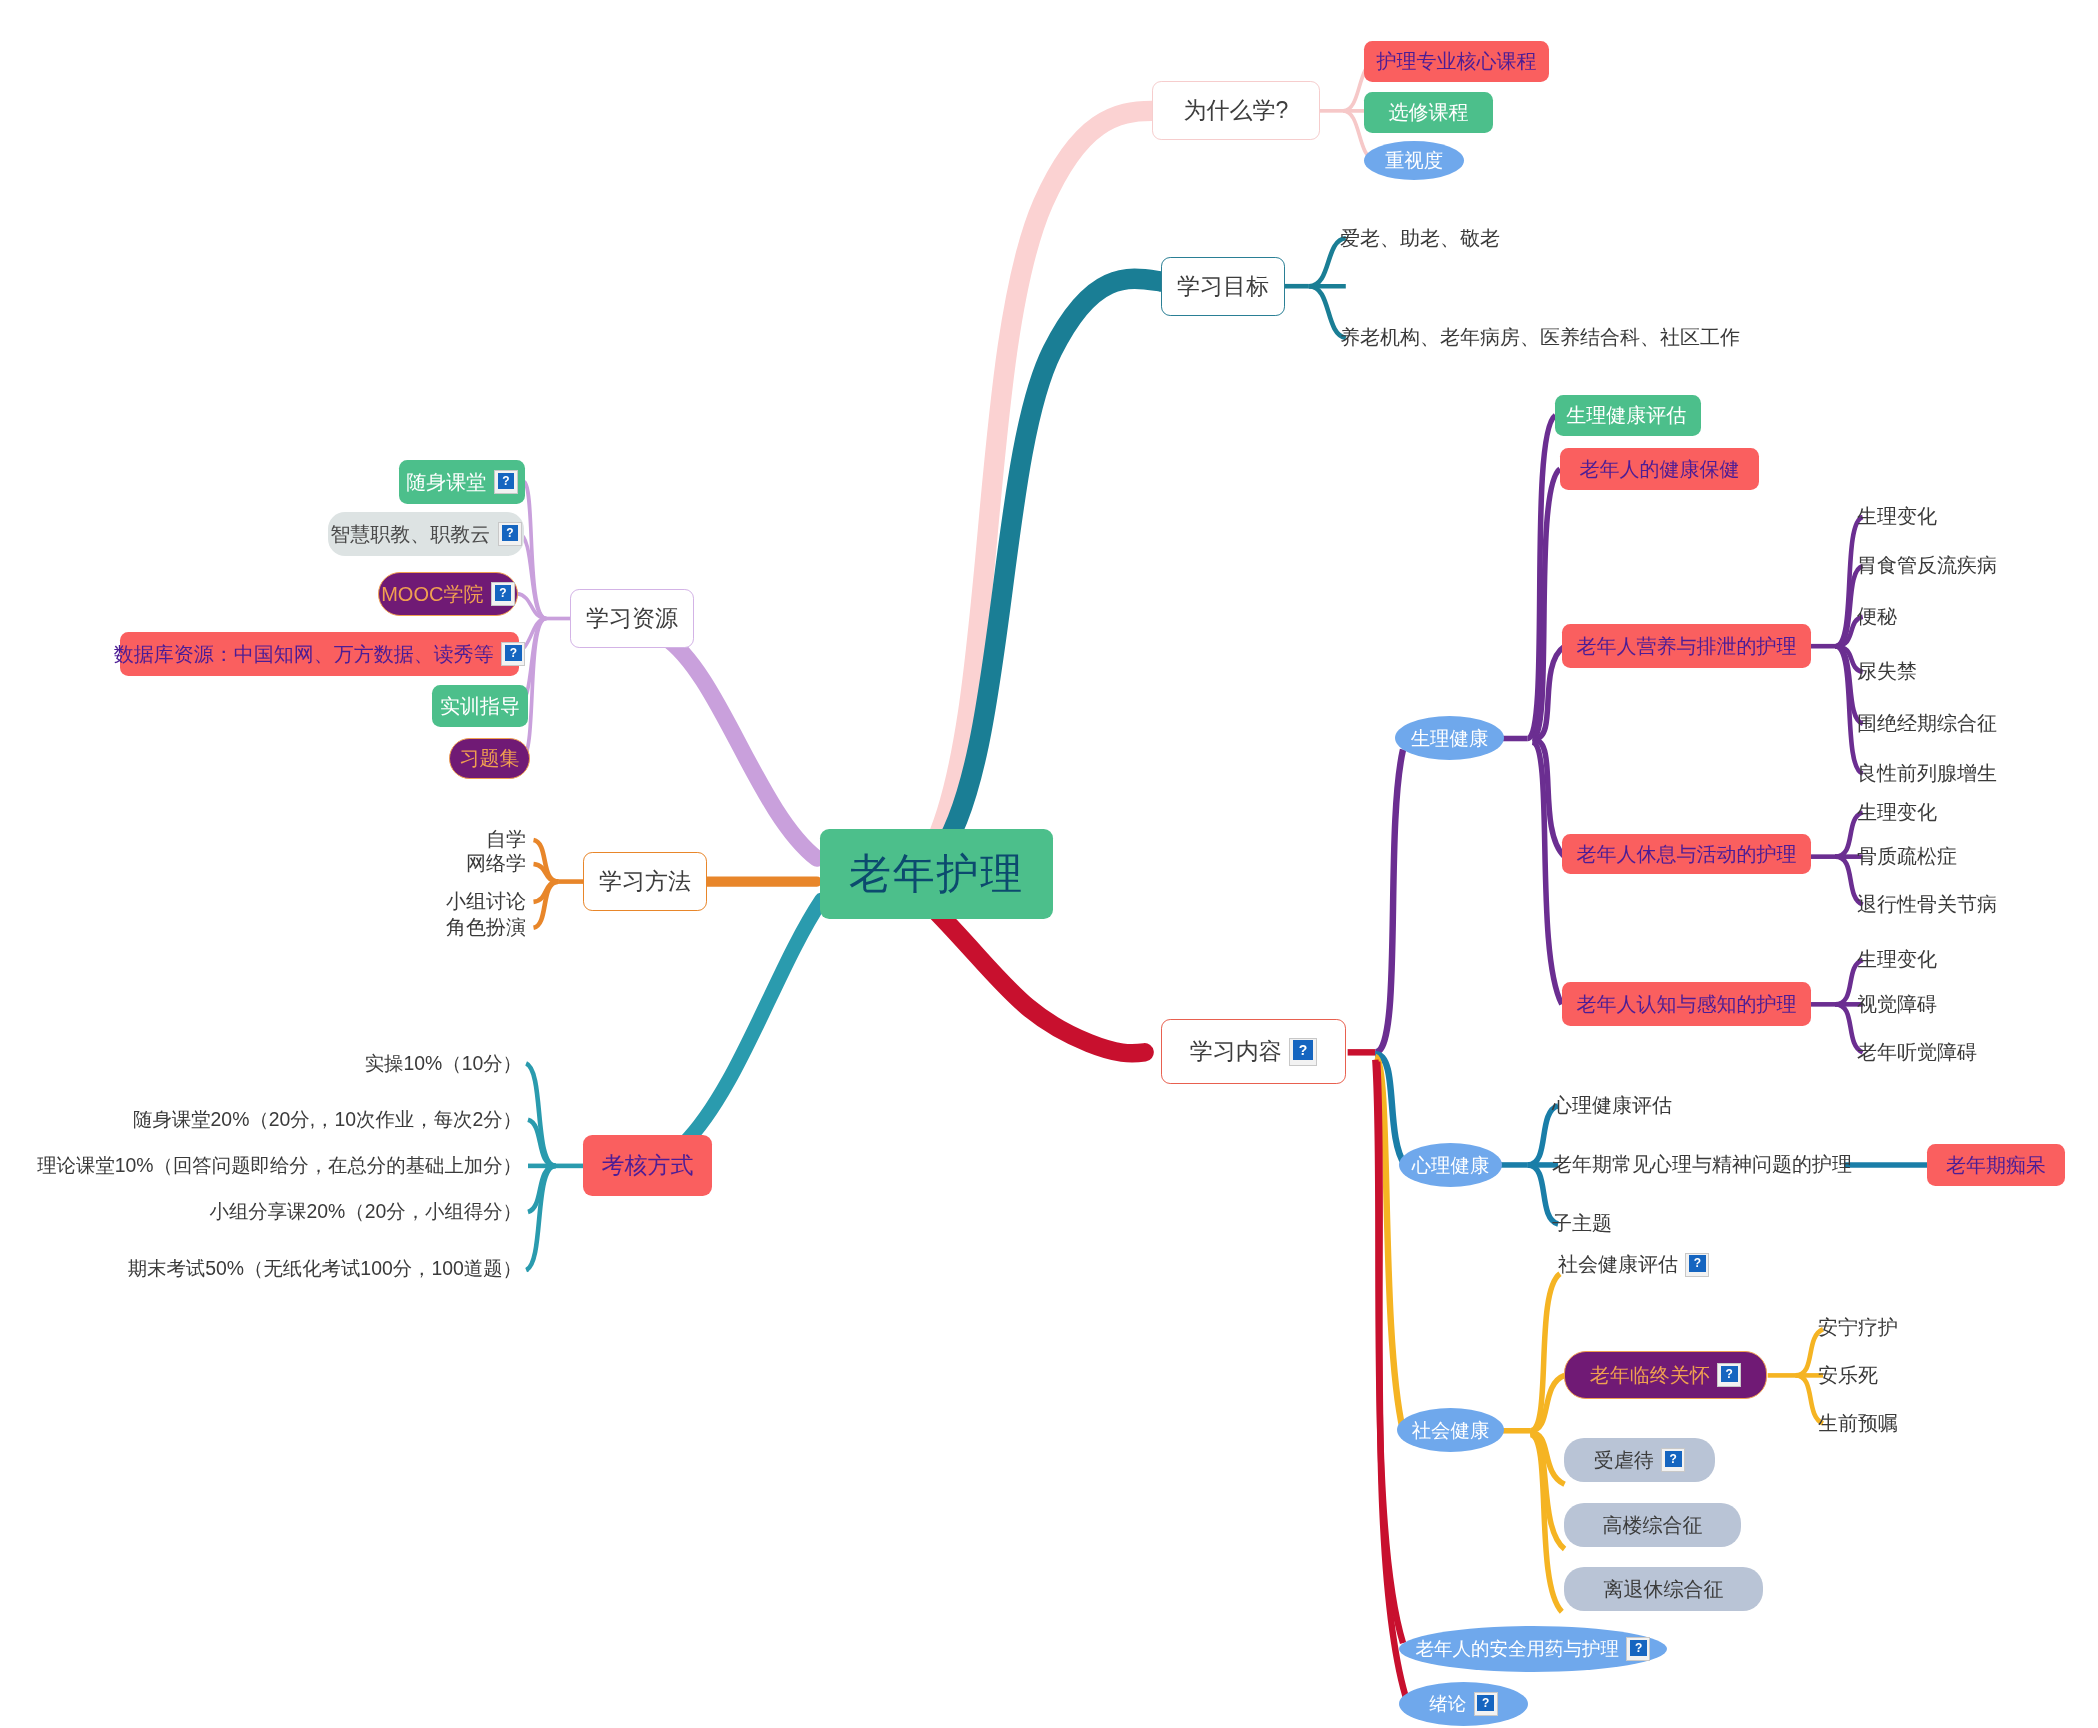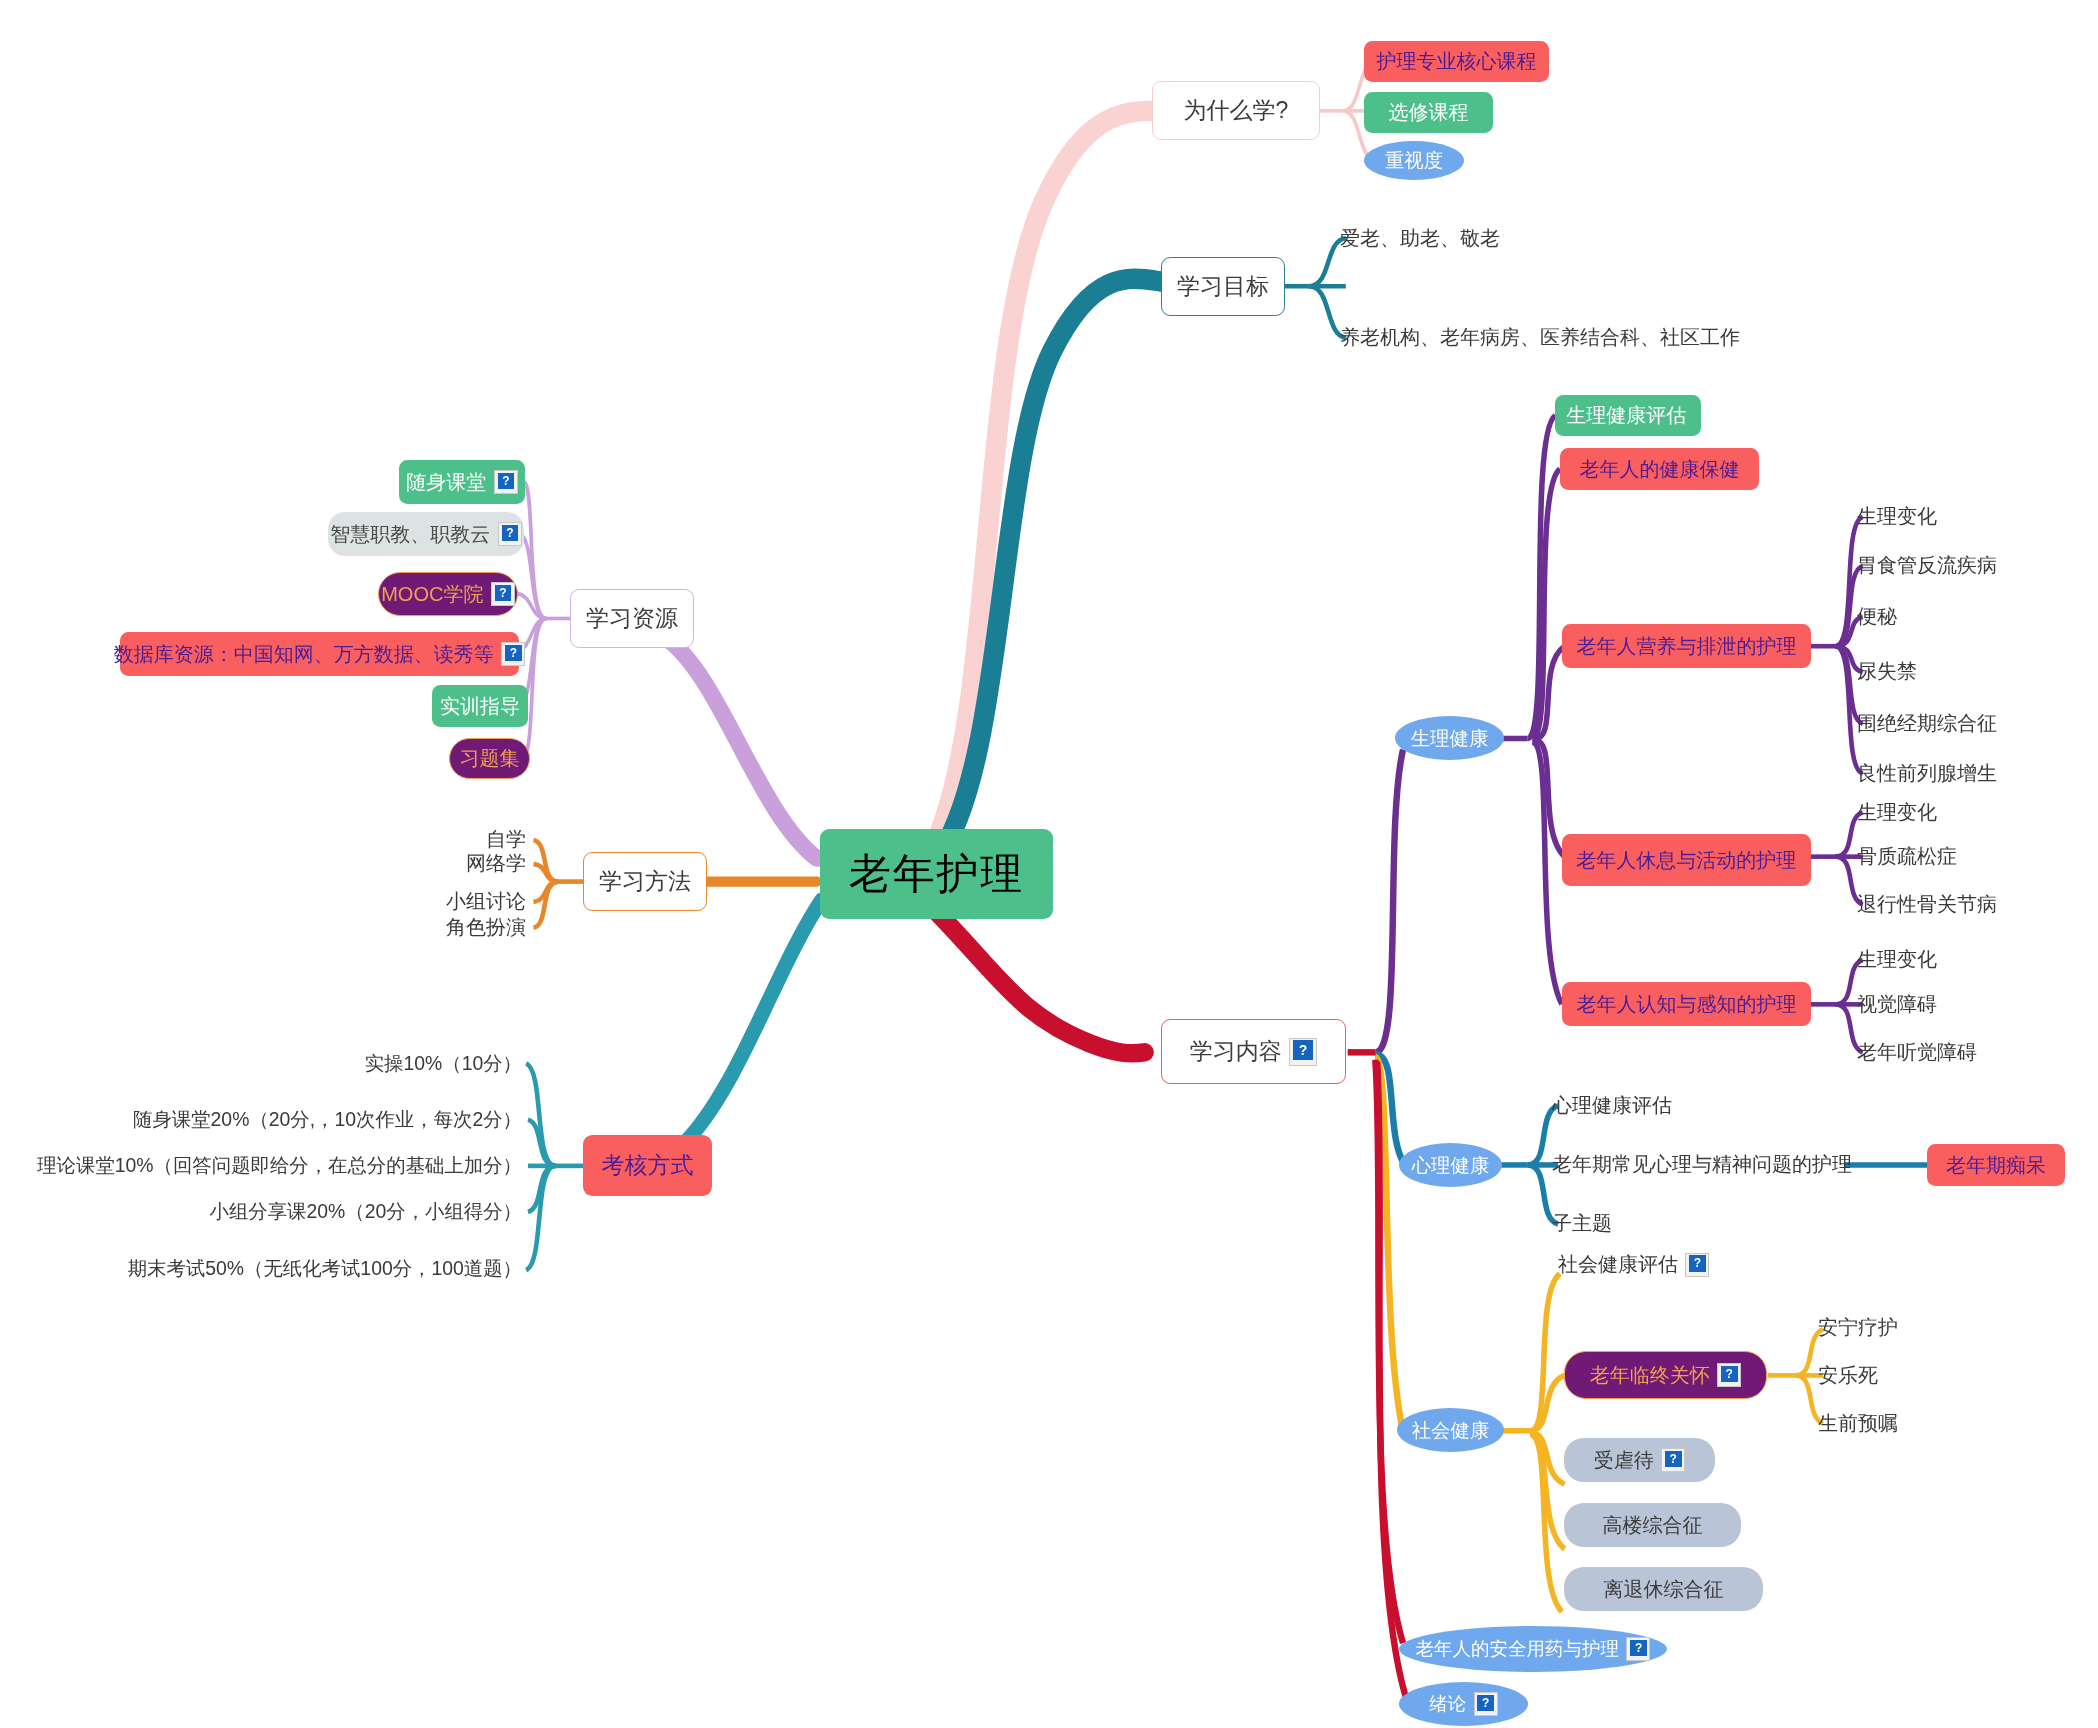--- a/index.html
+++ b/index.html
@@ -27,21 +27,21 @@
     align-items: center;
     justify-content: center;
     white-space: nowrap;
     line-height: 1.15;
   }
   .node .lbl { display: inline-block; }
 
   
   .central {
     background: #4CBF8B;
-    color: #000000;
+    color: #0c4a6e;
     border-radius: 9.2px;
     font-size: 42px;
     padding: 8px 31px;
     letter-spacing: 1.8px;
   }
 
   
   .mainbox {
     background: #ffffff;
     border: 1.5px solid #cccccc;
@@ -343,21 +343,21 @@
   <div class="node leaf l" style="left:1857px; top:655px; width:240px; height:33px;">
     <span class="lbl">尿失禁</span>
   </div>
   <div class="node leaf l" style="left:1857px; top:707px; width:240px; height:33px;">
     <span class="lbl">围绝经期综合征</span>
   </div>
   <div class="node leaf l" style="left:1857px; top:757px; width:240px; height:33px;">
     <span class="lbl">良性前列腺增生</span>
   </div>
 
-  <div class="node fill-red" style="left:1562px; top:834px; width:249px; height:52px;justify-content:flex-end;">
+  <div class="node fill-red" style="left:1562px; top:834px; width:249px; height:40px;">
     <span class="lbl">老年人休息与活动的护理</span>
   </div>
   <div class="node leaf l" style="left:1857px; top:796px; width:240px; height:33px;">
     <span class="lbl">生理变化</span>
   </div>
   <div class="node leaf l" style="left:1857px; top:840px; width:240px; height:33px;">
     <span class="lbl">骨质疏松症</span>
   </div>
   <div class="node leaf l" style="left:1857px; top:888px; width:240px; height:33px;">
     <span class="lbl">退行性骨关节病</span>

